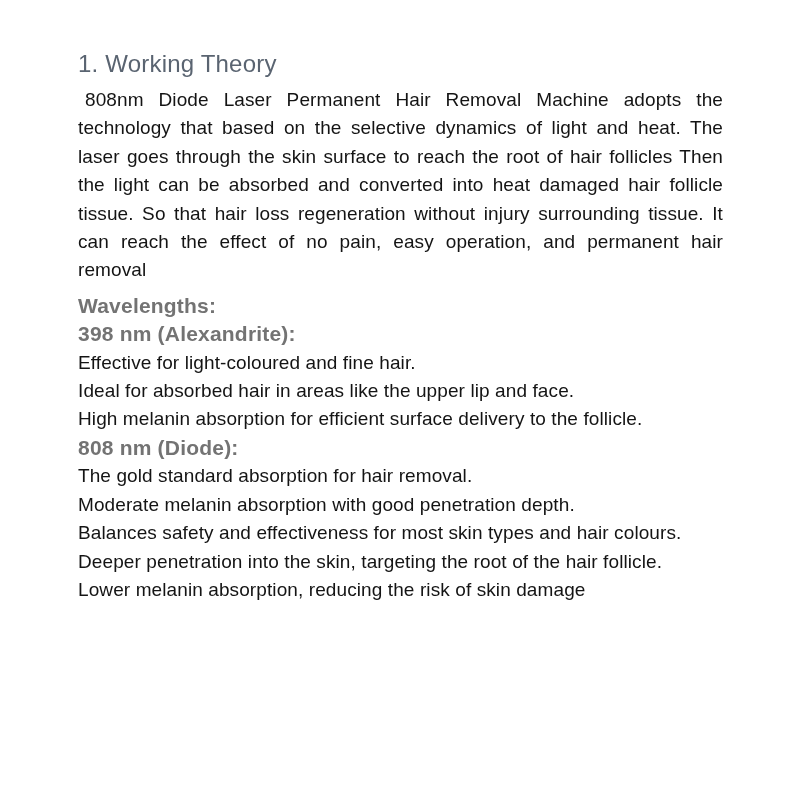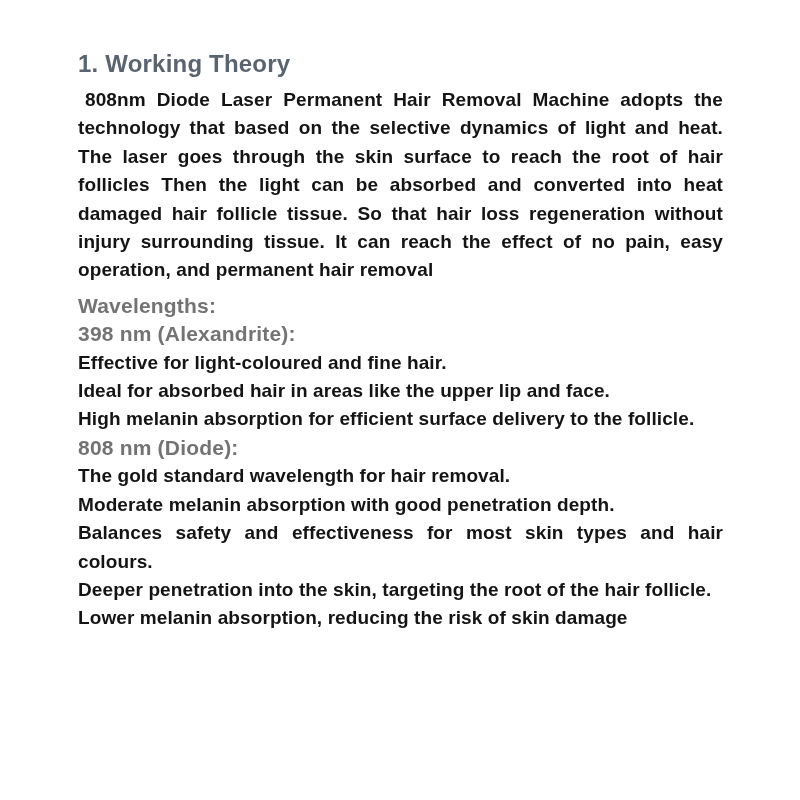--- a/index.html
+++ b/index.html
@@ -18,29 +18,29 @@
   .content {
     position: absolute;
     left: 78px;
     top: 50px;
     width: 645px;
   }
   .page-title {
     margin: 0 0 8px 0;
     font-size: 24px;
     line-height: 28px;
-    font-weight: 700;
+    font-weight: 400;
     color: #5a6471;
     letter-spacing: 0.2px;
   }
   .body-text {
     margin: 0;
     font-size: 19px;
     line-height: 28.4px;
-    font-weight: 700;
+    font-weight: 400;
     color: #141414;
     letter-spacing: 0.1px;
   }
   .intro {
     text-align: justify;
     text-indent: 7px;
     margin-bottom: 7px;
   }
   .gray-heading {
     margin: 0;
@@ -68,21 +68,21 @@
 
     <section>
       <h3 class="gray-heading">398 nm (Alexandrite):</h3>
       <p class="body-text line">Effective for light-coloured and fine hair.</p>
       <p class="body-text line">Ideal for absorbed hair in areas like the upper lip and face.</p>
       <p class="body-text line">High melanin absorption for efficient surface delivery to the follicle.</p>
     </section>
 
     <section>
       <h3 class="gray-heading">808 nm (Diode):</h3>
-      <p class="body-text line">The gold standard wavelength for hair removal.</p>
+      <p class="body-text line">The gold standard absorption for hair removal.</p>
       <p class="body-text line">Moderate melanin absorption with good penetration depth.</p>
       <p class="body-text line">Balances safety and effectiveness for most skin types and hair colours.</p>
     </section>
 
     <section>
       <p class="body-text line">Deeper penetration into the skin, targeting the root of the hair follicle.</p>
       <p class="body-text line">Lower melanin absorption, reducing the risk of skin damage</p>
     </section>
 
   </div>

